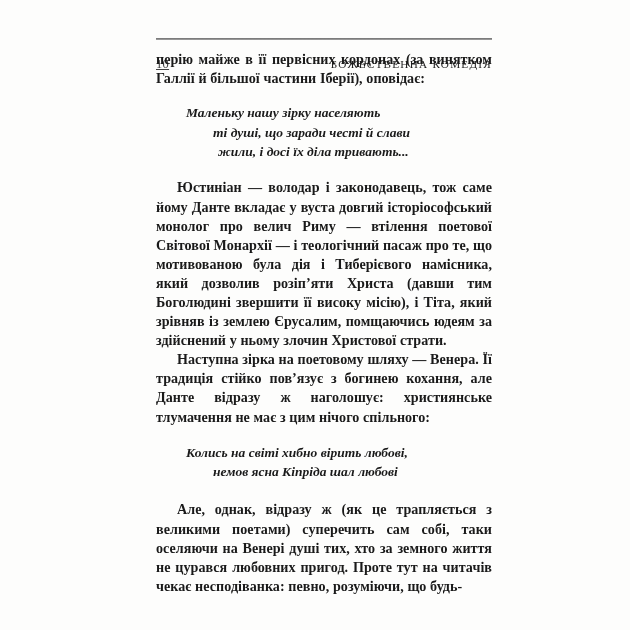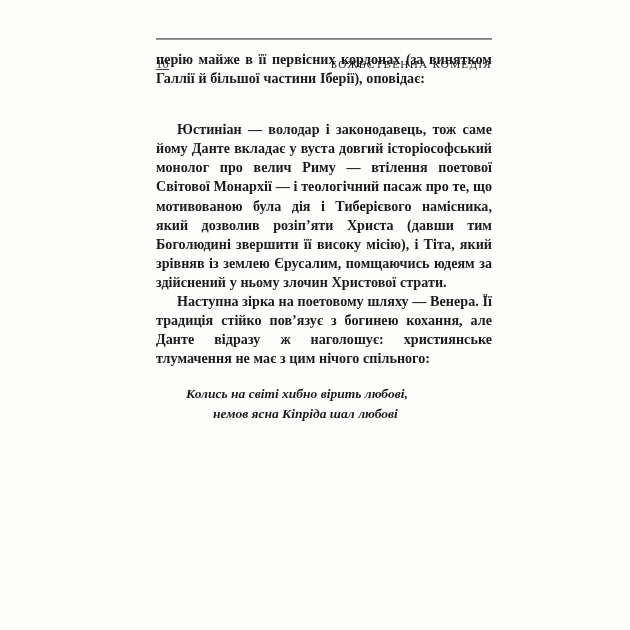--- a/index.html
+++ b/index.html
@@ -110,31 +110,37 @@
     <span class="book-title">БОЖЕСТВЕННА КОМЕДІЯ</span>
   </div>
   <div class="head-rule"></div>
 
   <div class="text-block">
 
     <p class="body-par">перію майже в її первісних кордонах (за винятком Галлії й більшої частини Іберії), оповідає:</p>
 
     <div class="sp-before-verse"></div>
 
+    <div class="verse">
+      <span class="v-line v1">Маленьку нашу зірку населяють</span>
+      <span class="v-line v2">ті душі, що заради честі й слави</span>
+      <span class="v-line v3">жили, і досі їх діла тривають...</span>
+    </div>
 
     <div class="sp-after-verse"></div>
 
     <p class="body-par indent">Юстиніан — володар і законодавець, тож саме йому Данте вкладає у вуста довгий історіософський монолог про велич Риму — втілення поетової Світової Монархії — і теологічний пасаж про те, що мотивованою була дія і Тиберієвого намісника, який дозволив розіп’яти Христа (давши тим Боголюдині звершити її високу місію), і Тіта, який зрівняв із землею Єрусалим, помщаючись юдеям за здійснений у ньому злочин Христової страти.</p>
 
     <p class="body-par indent">Наступна зірка на поетовому шляху — Венера. Її традиція стійко пов’язує з богинею кохання, але Данте відразу ж наголошує: християнське тлумачення не має з цим нічого спільного:</p>
 
     <div class="sp-before-verse2"></div>
 
     <div class="verse">
       <span class="v-line v1">Колись на світі хибно вірить любові,</span>
       <span class="v-line v2">немов ясна Кіпріда шал любові</span>
     </div>
 
     <div class="sp-after-verse2"></div>
 
+    <p class="body-par indent">Але, однак, відразу ж (як це трапляється з великими поетами) суперечить сам собі, таки оселяючи на Венері душі тих, хто за земного життя не цурався любовних пригод. Проте тут на читачів чекає несподіванка: певно, розуміючи, що будь-</p>
 
   </div>
 </div>
 
 </body></html>

